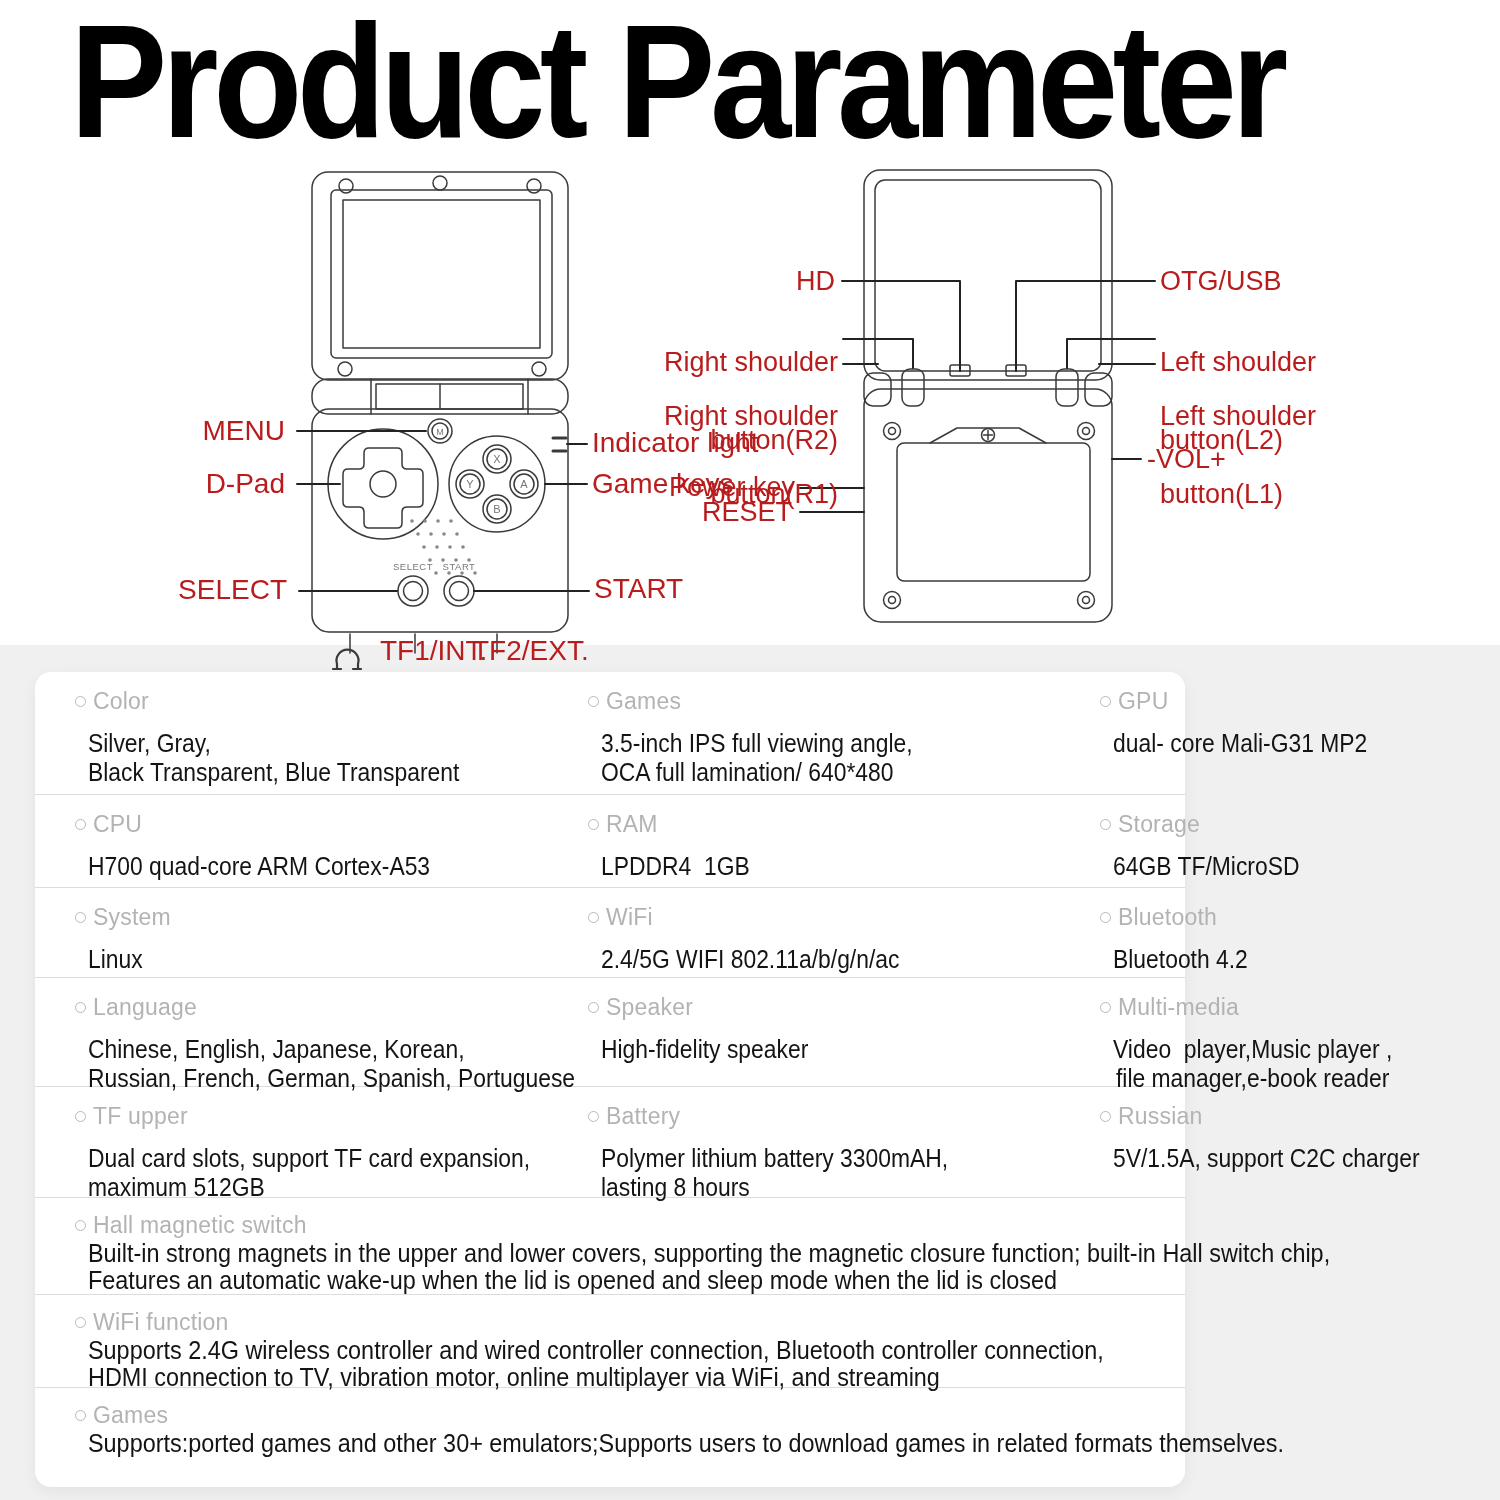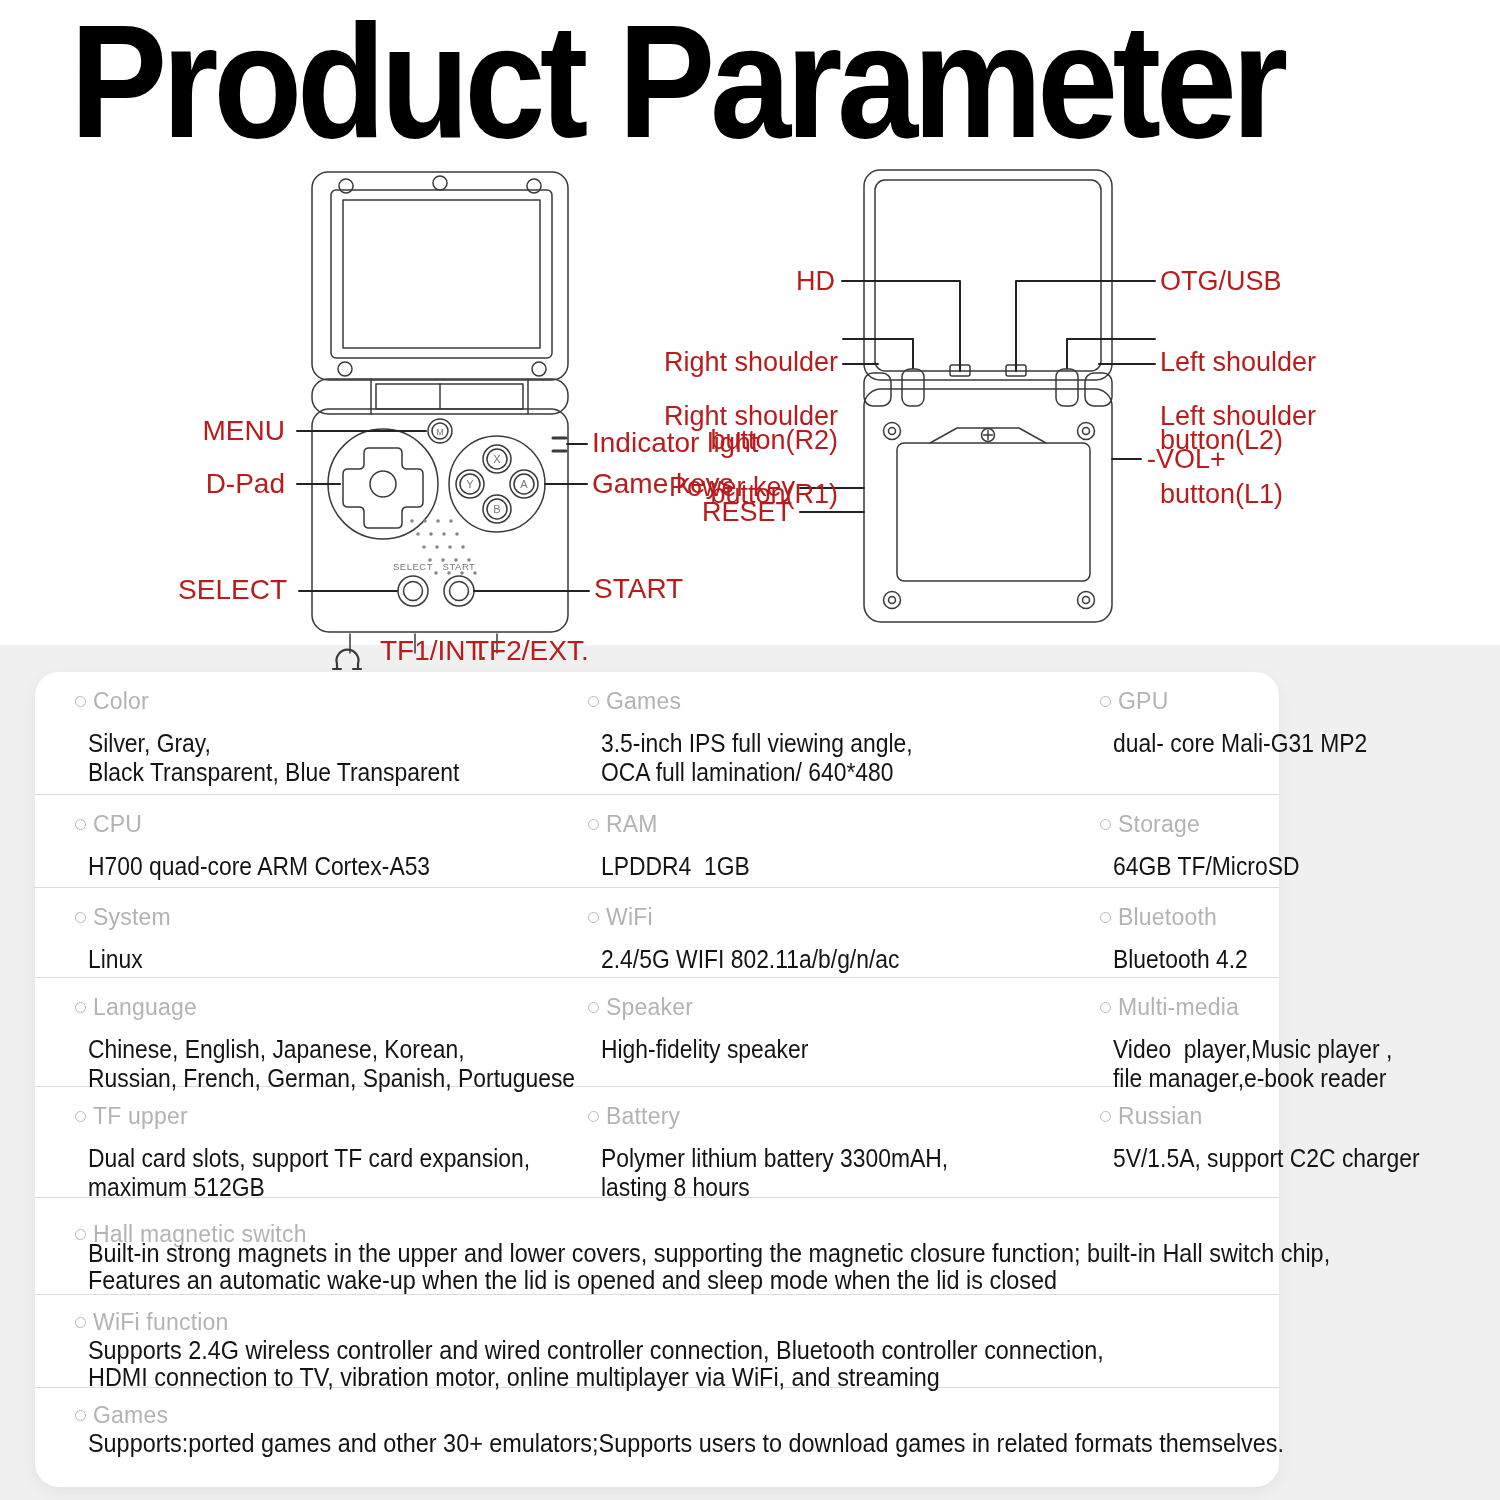--- a/index.html
+++ b/index.html
@@ -11,29 +11,29 @@
   .page-title{
     position:absolute;left:70px;top:-12px;font-size:162px;font-weight:700;
     letter-spacing:-6px;color:#000;transform:scaleX(0.9);transform-origin:0 0;white-space:pre;
   }
   .diagram-svg{position:absolute;left:0;top:0;}
   .cl{position:absolute;color:#b91c1c;font-size:27px;line-height:26px;white-space:pre;}
   .cl .l{display:block;}
   .cl-lg{font-size:28px;line-height:27px;}
   .ra{text-align:right;}
   .card{
-    position:absolute;left:35px;top:672px;width:1244px;height:815px;background:#ffffff;
-    border-radius:24px;box-shadow:0 5px 16px rgba(0,0,0,0.06);
+    position:absolute;left:35px;top:672px;width:1150px;height:815px;background:#ffffff;
+    border-radius:16px;box-shadow:0 5px 16px rgba(0,0,0,0.06);
   }
   .srow{position:relative;box-sizing:border-box;border-bottom:1px solid #dcdcdc;}
   .srow.last{border-bottom:none;}
   .cell{position:absolute;top:0;height:100%;}
   .c1{left:40px;width:505px;}
   .c2{left:553px;width:505px;}
-  .c3{left:1065px;width:360px;}
+  .c3{left:1065px;width:360px;text-align:center;}
   .cfull{left:40px;width:1400px;}
   .spec-label{
     position:absolute;top:16px;left:0;font-size:23px;color:#b3b3b3;
     display:flex;align-items:center;letter-spacing:.2px;white-space:pre;
   }
   .ring{
     width:9px;height:9px;border:1.5px solid #b9b9b9;border-radius:50%;
     margin-right:7px;display:inline-block;flex:0 0 auto;
   }
   .vals{position:absolute;top:57px;left:13px;}
@@ -339,21 +339,21 @@
     <div class="cell c3">
       <div class="spec-label"><span class="ring"></span><span>Russian</span></div>
       <div class="vals">
           <div class="vline">5V/1.5A, support C2C charger</div>
         </div>
     </div>
   </div>
 
   <div class="srow" style="height:97px">
     <div class="cell cfull">
-      <div class="spec-label" style="top:23px"><span class="ring"></span><span>Hall magnetic switch</span></div>
+      <div class="spec-label" style="top:14px"><span class="ring"></span><span>Hall magnetic switch</span></div>
       <div class="fvals">
           <div class="vline">Built-in strong magnets in the upper and lower covers, supporting the magnetic closure function; built-in Hall switch chip,</div>
           <div class="vline">Features an automatic wake-up when the lid is opened and sleep mode when the lid is closed</div>
         </div>
     </div>
   </div>
 
   <div class="srow" style="height:93px">
     <div class="cell cfull">
       <div class="spec-label" style="top:14px"><span class="ring"></span><span>WiFi function</span></div>

